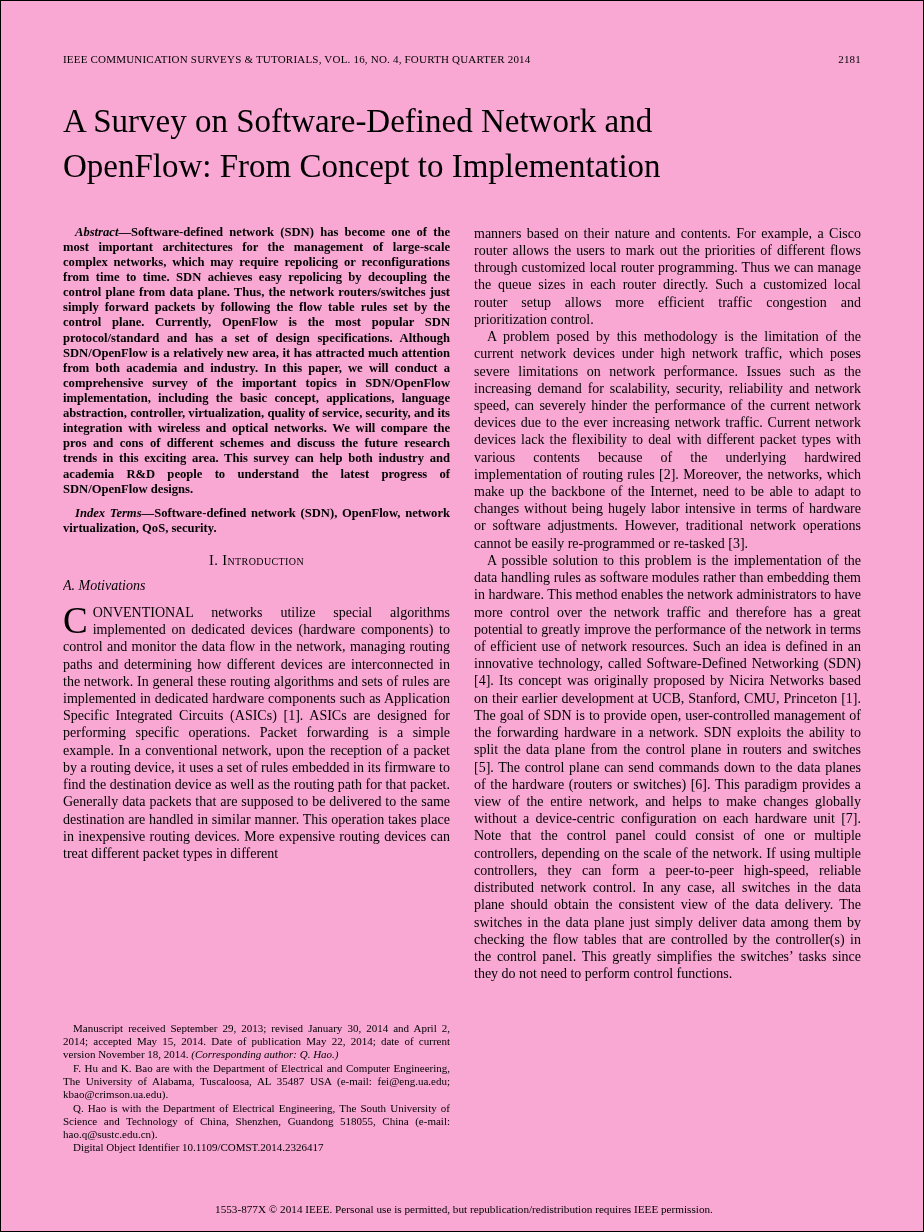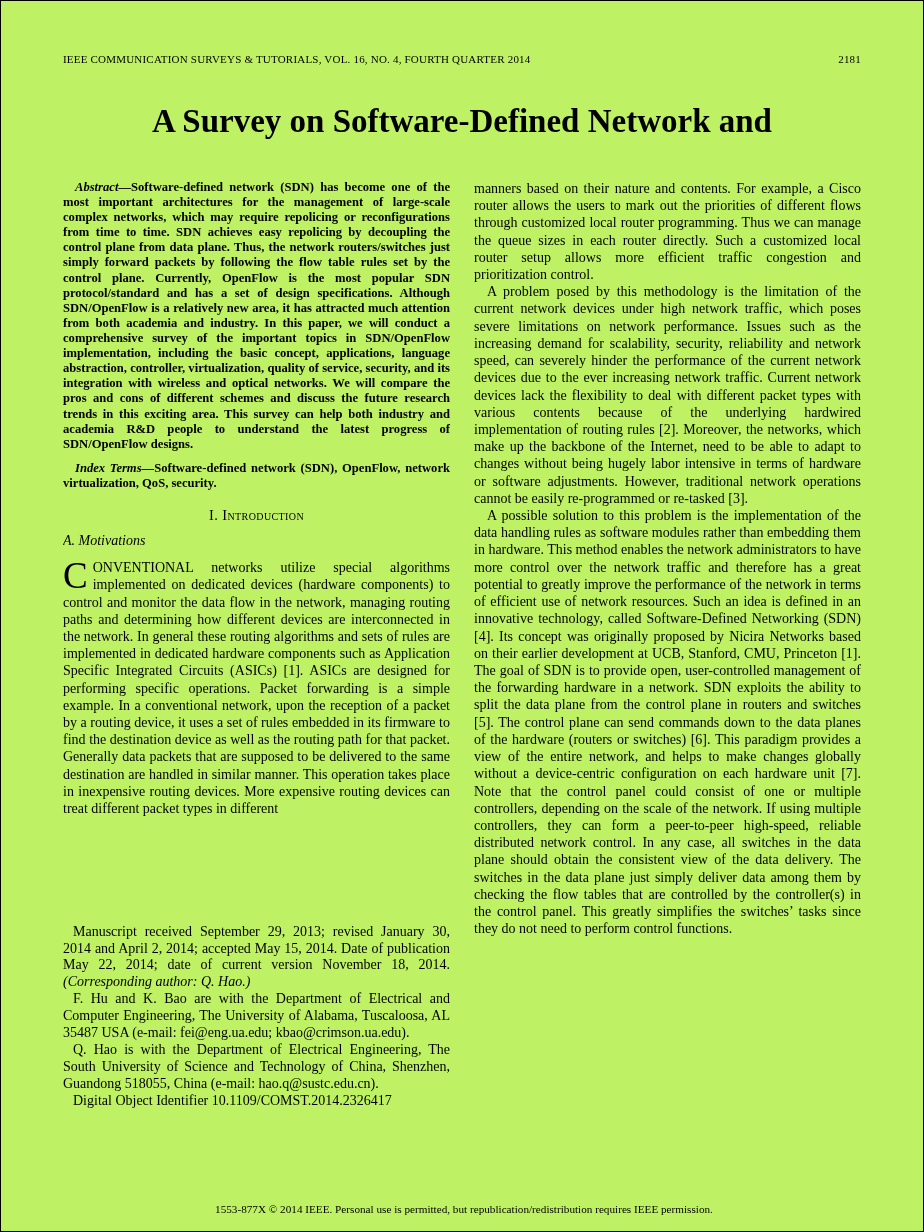--- a/index.html
+++ b/index.html
@@ -1,40 +1,40 @@
 <!DOCTYPE html>
 <html lang="en"><head>
 <meta charset="utf-8">
 <style>
   * { margin: 0; padding: 0; box-sizing: border-box; }
   html, body { background: #ffffff; }
   .page {
     position: relative;
     width: 924px;
     height: 1232px;
-    background: #bef264;
+    background: #f9a8d4;
     border: 1px solid #000;
     font-family: "Liberation Serif", "DejaVu Serif", serif;
     color: #000;
     padding: 52px 62px 0 62px;
     overflow: hidden;
   }
   .running-head {
     display: flex;
     justify-content: space-between;
     align-items: baseline;
     font-size: 11px;
     letter-spacing: 0.2px;
     white-space: nowrap;
   }
   .paper-title {
     margin-top: 34px;
-    text-align: center;
+    text-align: left;
     font-size: 33px;
-    font-weight: 700;
+    font-weight: 400;
     line-height: 1.36;
   }
   .authors {
     margin-top: 10px;
     text-align: center;
     font-size: 15px;
   }
   .columns {
     display: flex;
     gap: 24px;
@@ -79,21 +79,21 @@
   .body-para.indent { text-indent: 13px; }
   .drop-cap {
     float: left;
     font-size: 37px;
     line-height: 29px;
     padding: 2px 5px 0 0;
   }
   .footnotes {
     margin-top: auto;
     padding-top: 10px;
-    font-size: 14px;
+    font-size: 11px;
     line-height: 1.21;
   }
   .footnote { text-indent: 10px; }
   .fn-italic { font-style: italic; }
   .page-footer {
     position: absolute;
     left: 4px; right: 0; bottom: 14px;
     text-align: center;
     font-size: 11.2px;
     line-height: 1.35;
@@ -104,20 +104,21 @@
 
 <div class="page">
 
   <div class="running-head">
     <span>IEEE COMMUNICATION SURVEYS &amp; TUTORIALS, VOL. 16, NO. 4, FOURTH QUARTER 2014</span>
     <span>2181</span>
   </div>
 
   <h1 class="paper-title">
     <span>A Survey on Software-Defined Network and</span><br>
+    <span>OpenFlow: From Concept to Implementation</span>
   </h1>
 
 
   <div class="columns">
 
     <div class="col left">
       <p class="abstract">
         <span class="lead-label">Abstract—</span><span>Software-defined network (SDN) has become one of the most important architectures for the management of large-scale complex networks, which may require repolicing or reconfigurations from time to time. SDN achieves easy repolicing by decoupling the control plane from data plane. Thus, the network routers/switches just simply forward packets by following the flow table rules set by the control plane. Currently, OpenFlow is the most popular SDN protocol/standard and has a set of design specifications. Although SDN/OpenFlow is a relatively new area, it has attracted much attention from both academia and industry. In this paper, we will conduct a comprehensive survey of the important topics in SDN/OpenFlow implementation, including the basic concept, applications, language abstraction, controller, virtualization, quality of service, security, and its integration with wireless and optical networks. We will compare the pros and cons of different schemes and discuss the future research trends in this exciting area. This survey can help both industry and academia R&amp;D people to understand the latest progress of SDN/OpenFlow designs.</span>
       </p>
       <p class="index-terms">

